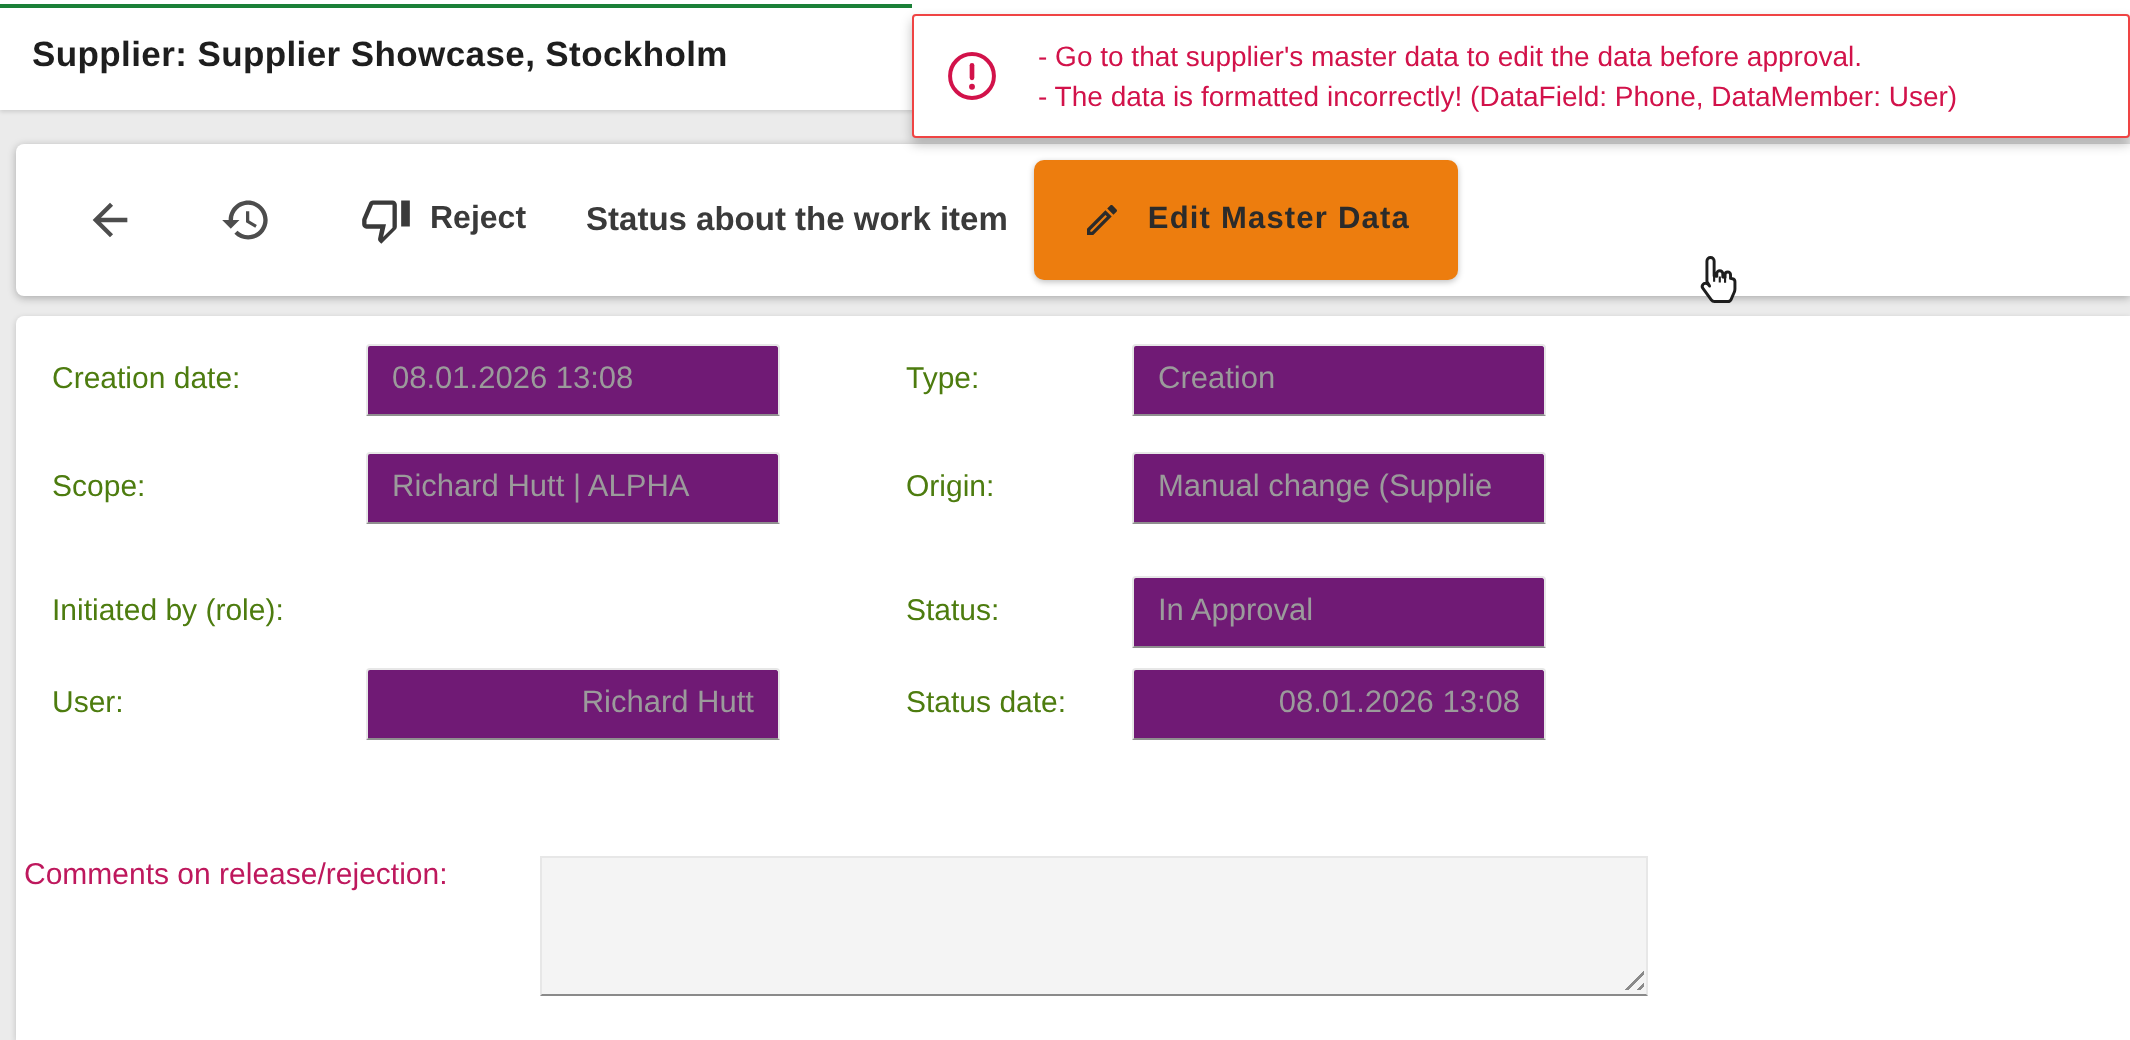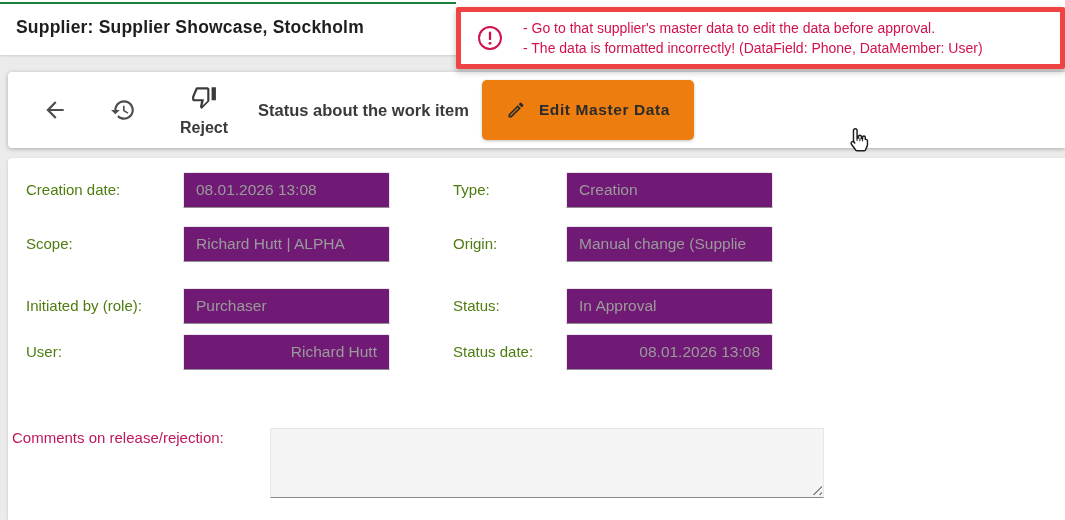--- a/index.html
+++ b/index.html
@@ -5,31 +5,31 @@
   * { margin:0; padding:0; box-sizing:border-box; }
   html,body { width:1065px; height:520px; }
   body { font-family:"Liberation Sans", sans-serif; background:#EBEBEB; position:relative; overflow:hidden; }
 
   
   .header { position:absolute; left:0; top:0; width:1065px; height:55px; background:#FFFFFF; box-shadow:0 1px 2px rgba(0,0,0,.12); }
   .accent-line { position:absolute; left:0; top:2px; width:456px; height:2px; background:#1B8038; }
   .page-title { position:absolute; left:16px; top:0; height:55px; display:flex; align-items:center; font-size:17.5px; font-weight:bold; color:#1E1E1E; letter-spacing:.2px; }
 
   
-  .tooltip { position:absolute; left:456px; top:7px; right:0; height:62px; background:#FFFFFF; border:5px solid #ef4444; border-radius:2px; box-shadow:0 3px 6px rgba(0,0,0,.25); display:flex; align-items:center; padding-left:15px; z-index:5; }
+  .tooltip { position:absolute; left:456px; top:7px; right:0; height:62px; background:#FFFFFF; border:1px solid #ef4444; border-radius:2px; box-shadow:0 3px 6px rgba(0,0,0,.25); display:flex; align-items:center; padding-left:15px; z-index:5; }
   .tooltip .err-icon { flex:0 0 auto; width:28px; height:28px; }
   .tooltip-lines { margin-left:19px; color:#D2124A; font-size:14px; line-height:20px; white-space:nowrap; }
 
   
   .toolbar { position:absolute; left:8px; top:72px; right:0; height:76px; background:#FFFFFF; border-radius:4px 0 0 4px; box-shadow:0 1px 4px rgba(0,0,0,.28); display:flex; align-items:center; }
   .icon-btn { background:none; border:none; cursor:pointer; display:flex; align-items:center; padding:4px; }
   .tool-btn { background:none; border:none; cursor:pointer; display:flex; align-items:center; gap:9px; font-family:inherit; font-size:16px; font-weight:bold; color:#3A3A3A; padding:4px; }
   .back-btn { margin-left:30px; }
   .history-btn { margin-left:34px; }
-  .reject-btn { margin-left:36px;flex-direction:column; }
+  .reject-btn { margin-left:36px; }
   .approve-btn { margin-left:20px; }
   .details-label { margin-left:26px; font-size:16.5px; font-weight:bold; color:#3A3A3A; }
   .edit-btn { margin-left:13px; height:60px; padding:0 24px; border:none; border-radius:5px; background:#ED7D0E; color:#2B2B2B; font-family:inherit; font-size:15.5px; font-weight:bold; letter-spacing:.6px; display:flex; align-items:center; gap:13px; cursor:pointer; box-shadow:0 1px 3px rgba(0,0,0,.25); }
 
   
   .content { position:absolute; left:8px; top:158px; right:0; bottom:0; background:#FFFFFF; border-radius:4px 0 0 0; box-shadow:0 1px 3px rgba(0,0,0,.18); }
   .f-label { position:absolute; height:36px; line-height:36px; font-size:15px; color:#4d7c0f; }
   .f-input { position:absolute; width:207px; height:36px; background:#701a75; border:1px solid #E7E7E7; border-bottom:1px solid #8F8F8F; border-radius:2px 2px 0 0; color:#9B9B9B; font-family:inherit; font-size:15.5px; padding:0 12px; outline:none; }
   .col1-label { left:18px; } .col1-input { left:175px; }
   .col2-label { left:445px; } .col2-input { left:558px; }
@@ -99,21 +99,20 @@
   <div class="f-label col2-label row0">Type:</div>
   <input class="f-input col2-input row0" readonly="" value="Creation" style="">
 
   <div class="f-label col1-label row1">Scope:</div>
   <input class="f-input col1-input row1" readonly="" value="Richard Hutt | ALPHA" style="">
 
   <div class="f-label col2-label row1">Origin:</div>
   <input class="f-input col2-input row1" readonly="" value="Manual change (Supplie" style="">
 
   <div class="f-label col1-label row2">Initiated by (role):</div>
-  <input class="f-input col1-input row2" readonly="" value="Purchaser" style="">
 
   <div class="f-label col2-label row2">Status:</div>
   <input class="f-input col2-input row2" readonly="" value="In Approval" style="">
 
   <div class="f-label col1-label row3">User:</div>
   <input class="f-input col1-input row3" readonly="" value="Richard Hutt" style="">
 
   <div class="f-label col2-label row3">Status date:</div>
   <input class="f-input col2-input row3" readonly="" value="08.01.2026 13:08" style="">
 

